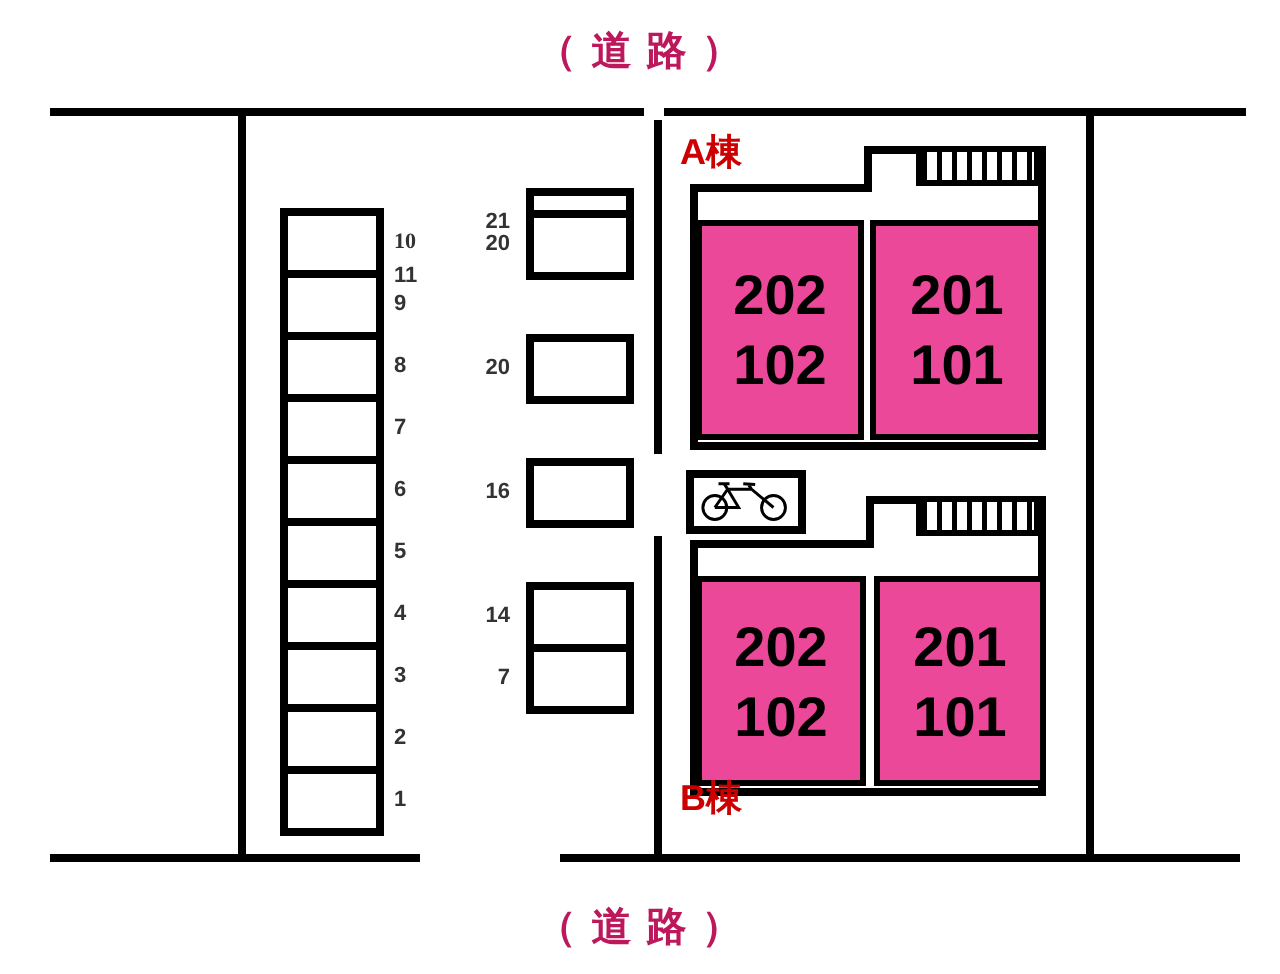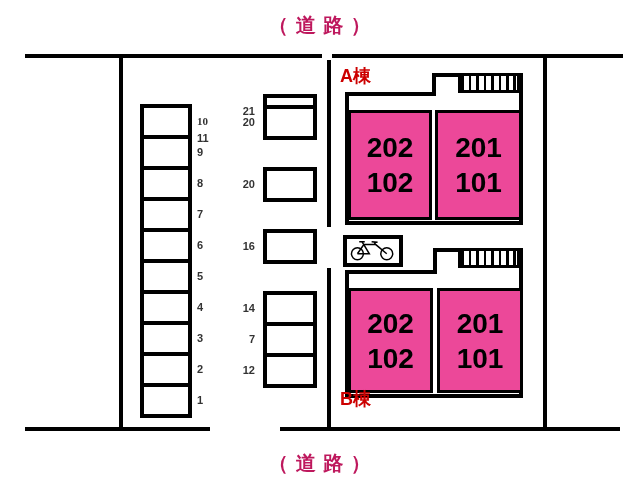--- a/index.html
+++ b/index.html
@@ -121,24 +121,20 @@
         <div class="pnum">16</div>
       </div>
       <div class="prow" style="top: 217px;">
         <div class="pbox"></div>
         <div class="pnum">14</div>
       </div>
       <div class="prow" style="top: 248px;">
         <div class="pbox"></div>
         <div class="pnum">7</div>
       </div>
-      <div class="prow" style="top: 279px;">
-        <div class="pbox"></div>
-        <div class="pnum">12</div>
-      </div>
     </div>
 
   <div>
     <div class="blabel" style="left:340px;top:64px">A棟</div>
     <div class="bmain" style="left:345px;top:92px;width:178px;height:133px"></div>
     <div class="braised" style="left:432px;top:73px;width:91px;height:23px"></div>
     <div class="stairs" style="left:458px;top:73px;width:62px;height:20px"></div>
     <div class="room" style="left:348px;top:110px;width:84px;height:110px">
       <span>202</span>
       <span>102</span>

